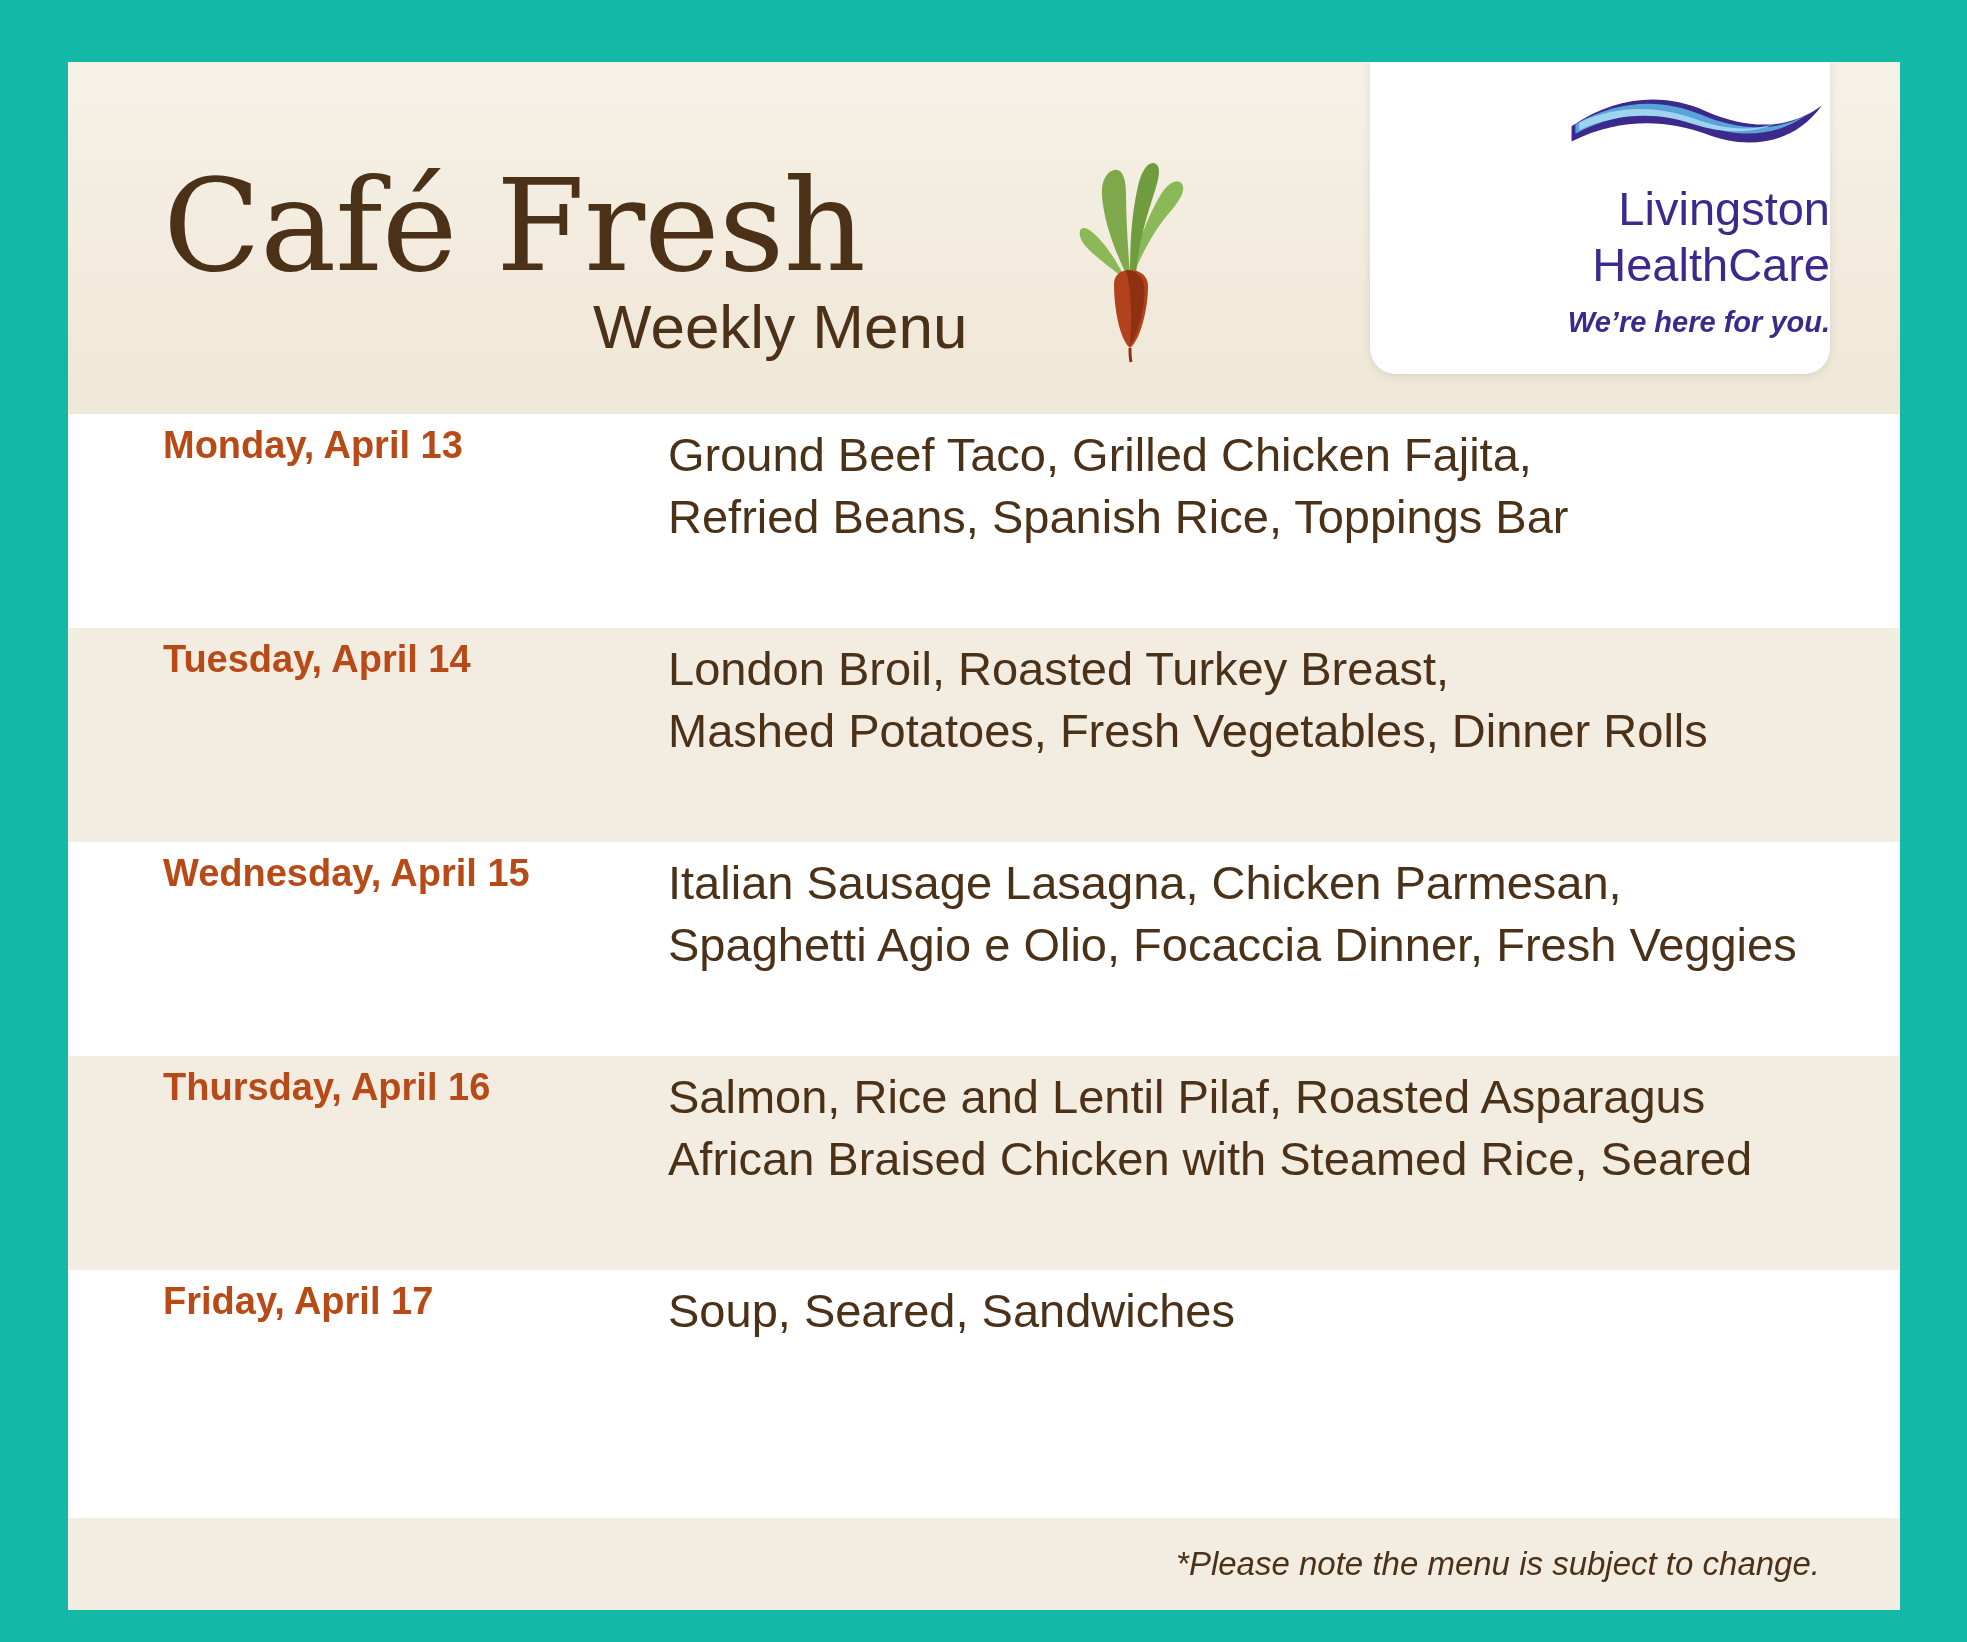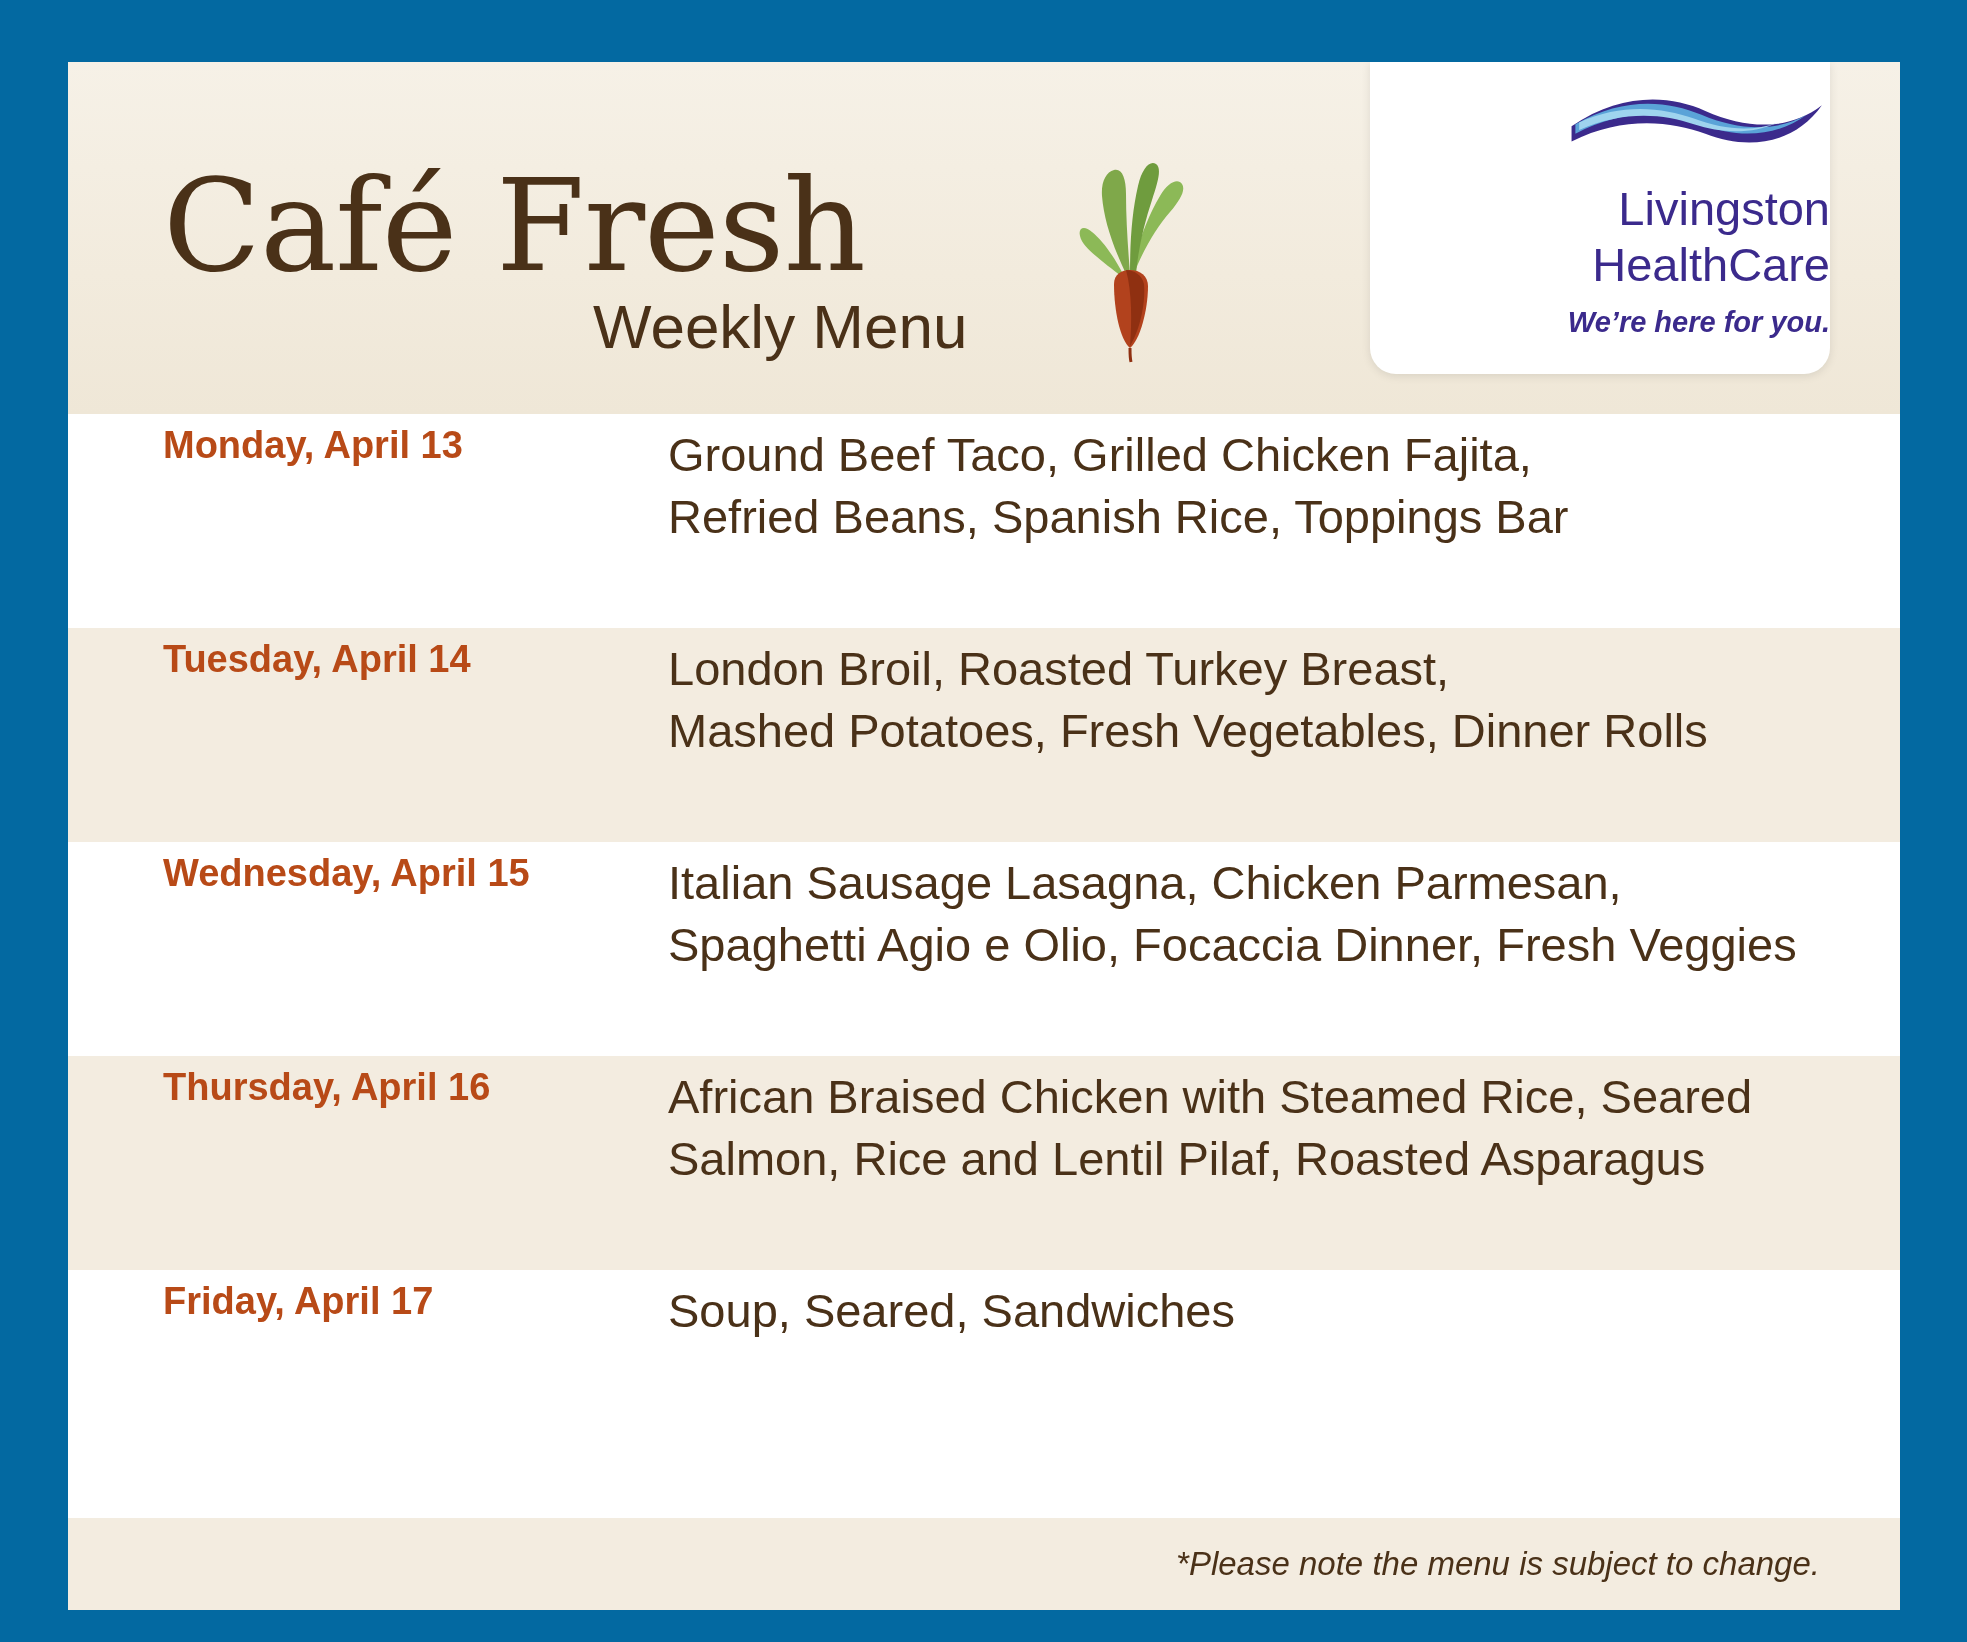--- a/index.html
+++ b/index.html
@@ -11,21 +11,21 @@
     height: 1642px;
     background: #5b411f;
     font-family: "Liberation Sans", sans-serif;
     overflow: hidden;
   }
   .poster {
     position: absolute;
     left: 0; top: 0;
     width: 1967px;
     height: 1642px;
-    background: #0369a1;
+    background: #14b8a6;
     box-sizing: border-box;
   }
   .sheet {
     position: absolute;
     left: 68px;
     top: 62px;
     width: 1832px;
     height: 1538px;
     background: #ffffff;
     box-sizing: border-box;
@@ -204,22 +204,22 @@
         <div class="row-day">Wednesday, April 15</div>
         <div class="row-items">
           <span>Italian Sausage Lasagna, Chicken Parmesan,</span>
           <span>Spaghetti Agio e Olio, Focaccia Dinner, Fresh Veggies</span>
         </div>
       </div>
 
       <div class="row even">
         <div class="row-day">Thursday, April 16</div>
         <div class="row-items">
+          <span>Salmon, Rice and Lentil Pilaf, Roasted Asparagus</span>
           <span>African Braised Chicken with Steamed Rice, Seared</span>
-          <span>Salmon, Rice and Lentil Pilaf, Roasted Asparagus</span>
         </div>
       </div>
 
       <div class="row odd">
         <div class="row-day">Friday, April 17</div>
         <div class="row-items">
           <span>Soup, Seared, Sandwiches</span>
         </div>
       </div>
 

